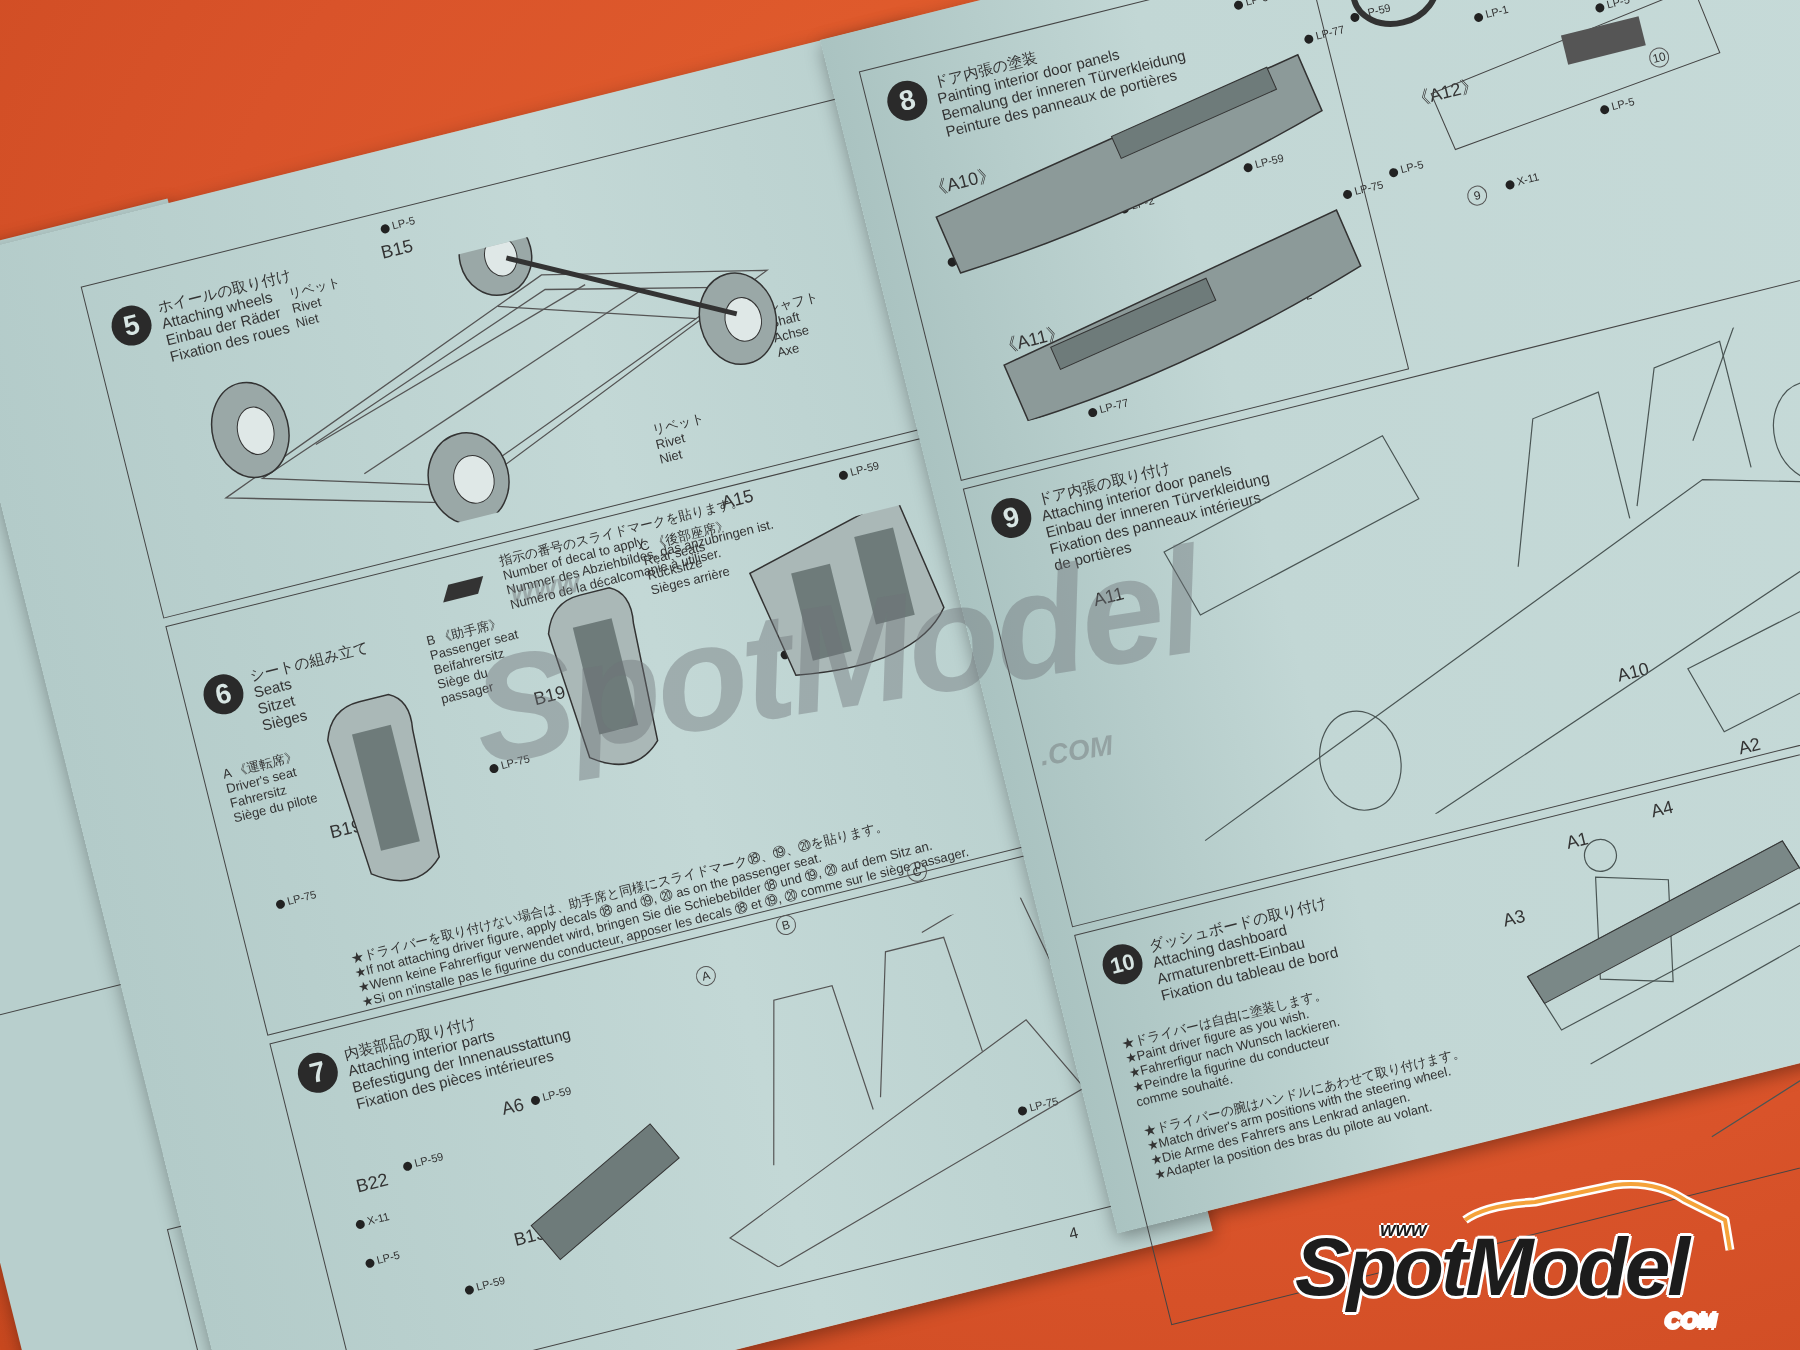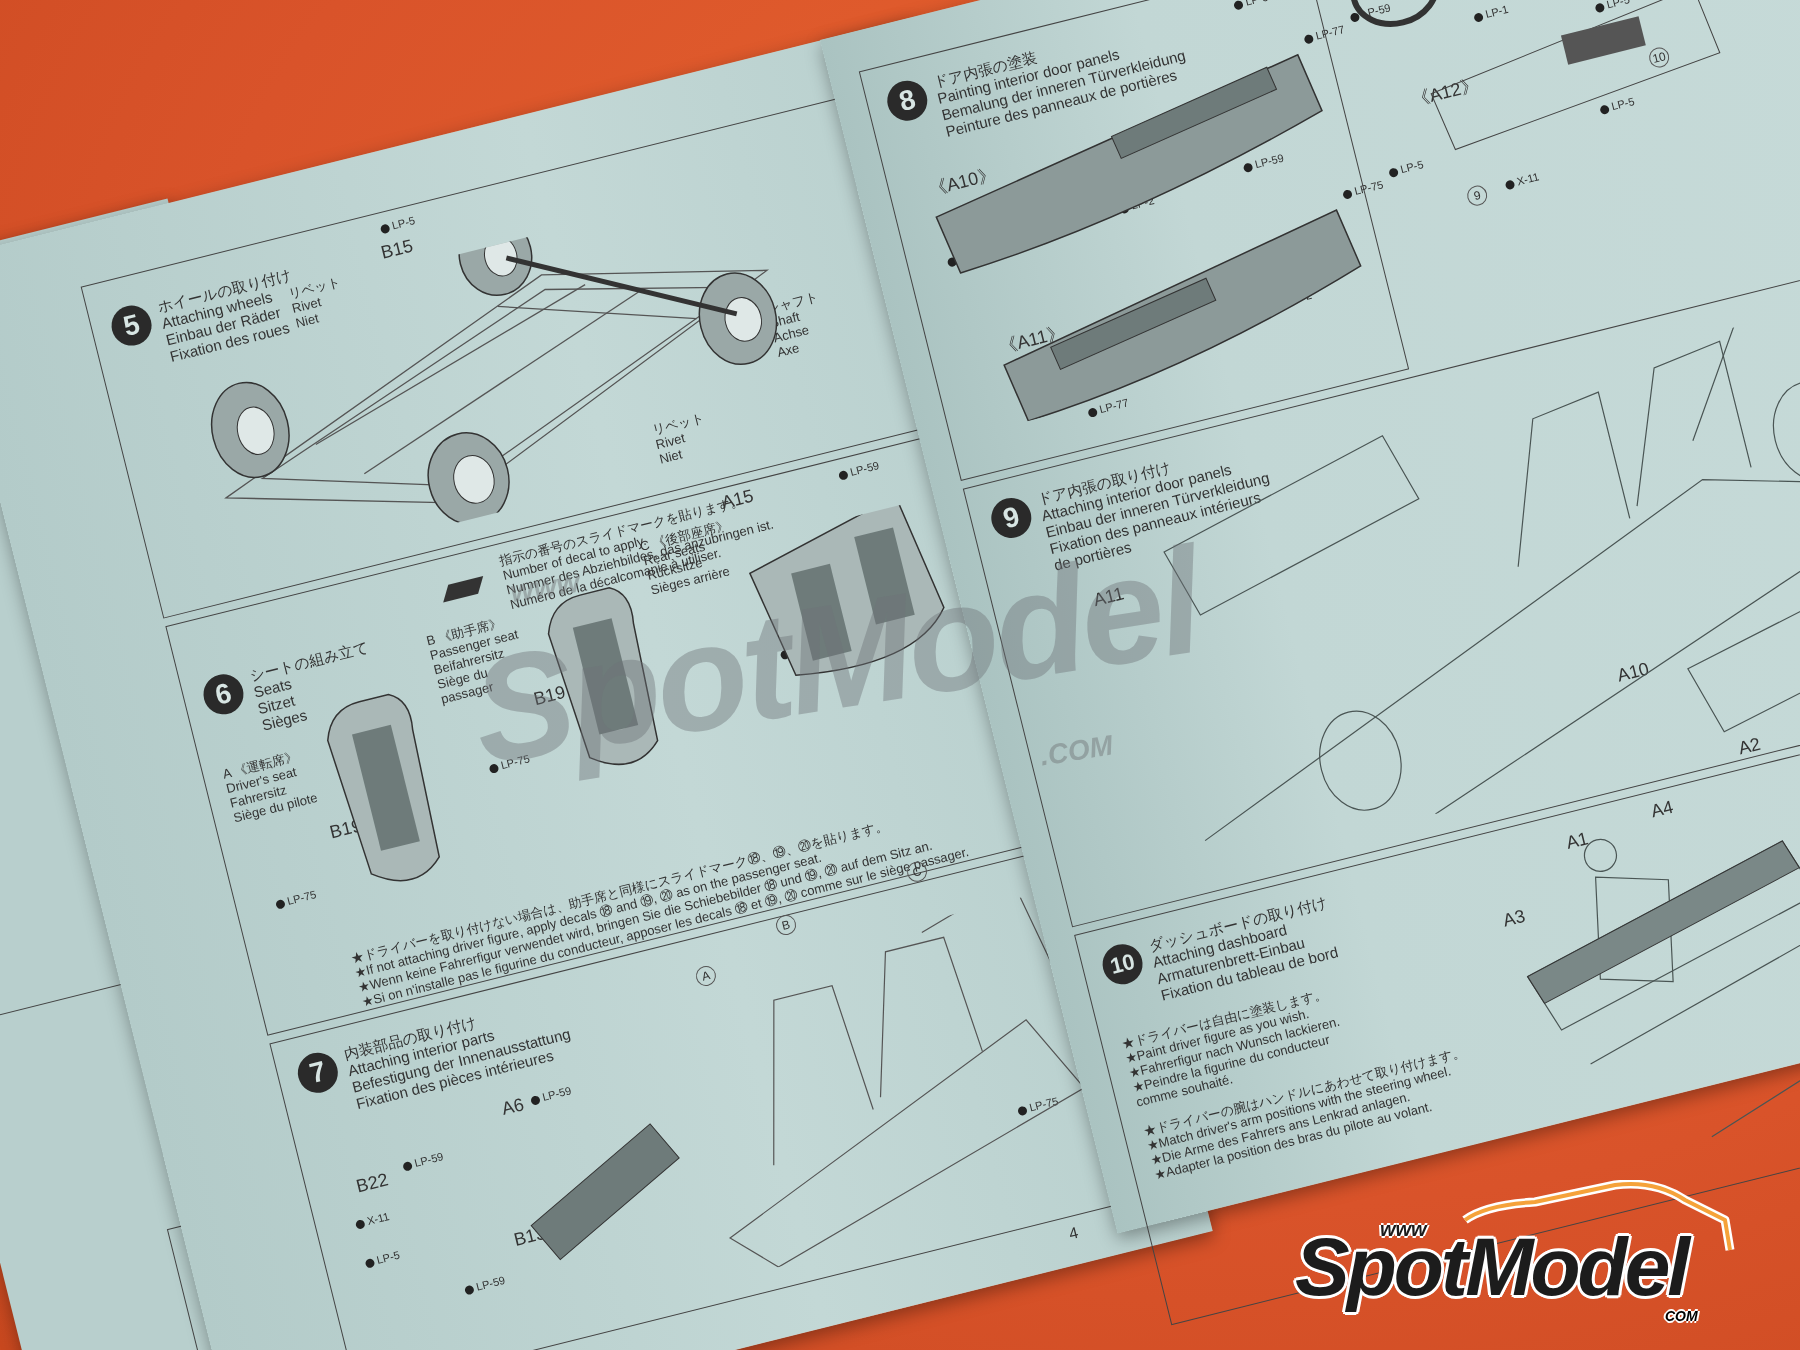--- a/index.html
+++ b/index.html
@@ -34,21 +34,21 @@
   .watermark{position:absolute;left:470px;top:570px;font-size:150px;font-weight:bold;font-style:italic;
      color:rgba(110,115,118,.42);transform:rotate(-9deg);letter-spacing:-4px;white-space:nowrap;}
   .watermark-www{position:absolute;left:510px;top:570px;font-size:30px;font-weight:bold;font-style:italic;color:rgba(110,115,118,.45);transform:rotate(-9deg);}
   .watermark-com{position:absolute;left:1040px;top:735px;font-size:28px;font-weight:bold;font-style:italic;color:rgba(110,115,118,.45);transform:rotate(-9deg);}
   
   .logo{position:absolute;left:1285px;top:1180px;width:470px;height:150px;}
   .logo-main{position:absolute;left:10px;top:40px;font-size:82px;font-weight:bold;font-style:italic;color:#1c1c1c;
      letter-spacing:-3px;-webkit-text-stroke:0;text-shadow:3px 0 #fff,-3px 0 #fff,0 3px #fff,0 -3px #fff,2px 2px #fff,-2px -2px #fff,2px -2px #fff,-2px 2px #fff;}
   .logo-www{position:absolute;left:95px;top:38px;font-size:20px;font-weight:bold;font-style:italic;color:#1c1c1c;
      text-shadow:2px 0 #fff,-2px 0 #fff,0 2px #fff,0 -2px #fff;}
-  .logo-com{position:absolute;left:380px;top:128px;font-size:14px;font-weight:bold;font-style:italic;color:#000000;
+  .logo-com{position:absolute;left:380px;top:128px;font-size:22px;font-weight:bold;font-style:italic;color:#ffffff;
      text-shadow:2px 0 #fff,-2px 0 #fff,0 2px #fff,0 -2px #fff;}
 </style>
 </head>
 <body>
 
 <div class="bg-shade"></div>
 
 <div class="booklet">
 
   <div class="page page-far-left">

